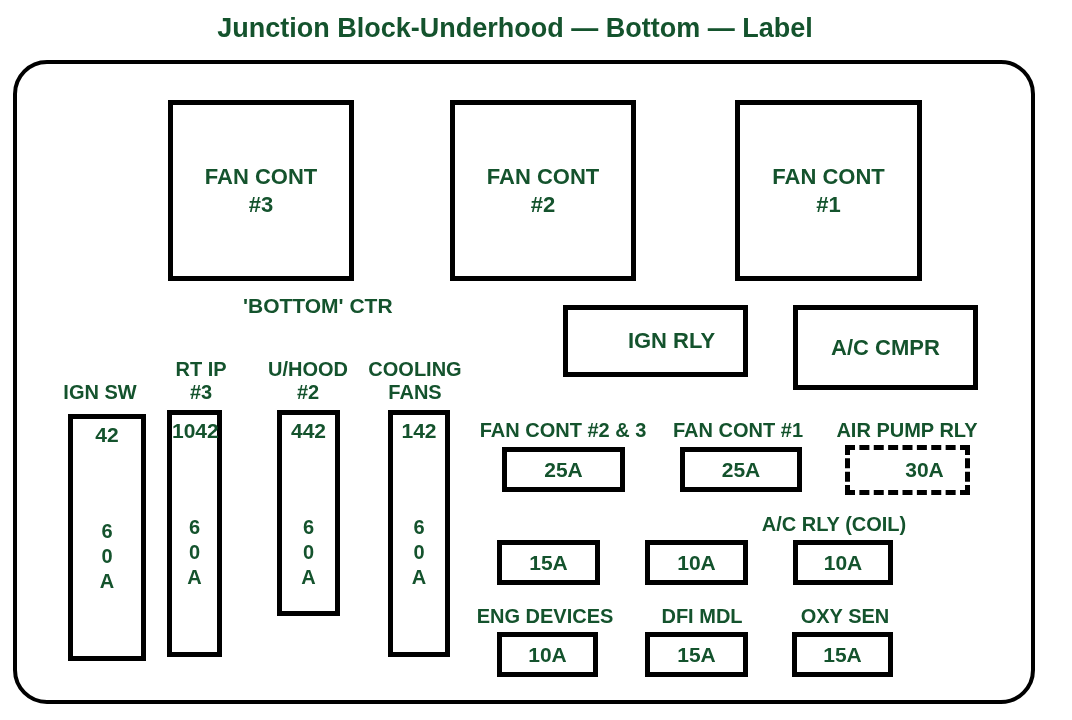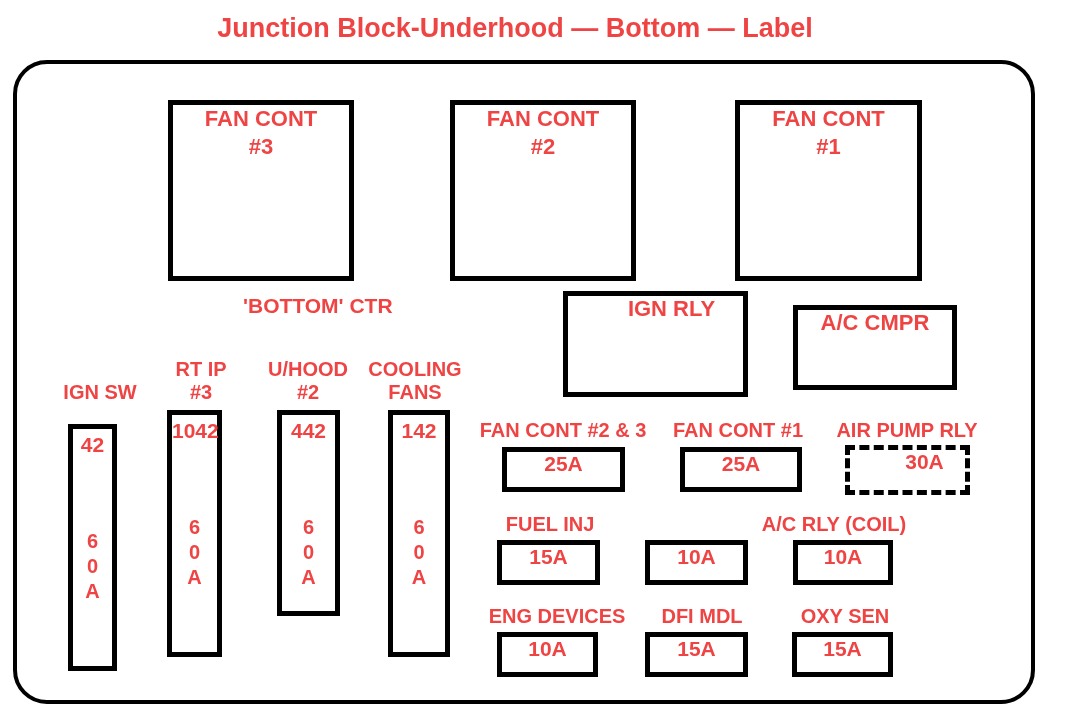--- a/index.html
+++ b/index.html
@@ -5,21 +5,21 @@
   html, body {
     margin: 0;
     padding: 0;
     background: #ffffff;
   }
   .canvas {
     position: relative;
     width: 1072px;
     height: 720px;
     background: #ffffff;
-    color: #ef4444;
+    color: #14532d;
     font-family: "Liberation Sans", "DejaVu Sans", sans-serif;
     font-weight: bold;
     overflow: hidden;
   }
   .title {
     position: absolute;
     left: 0;
     top: 13px;
     width: 1030px;
     text-align: center;
@@ -35,21 +35,21 @@
     height: 644px;
     border: 4px solid #000;
     border-radius: 34px;
     box-sizing: border-box;
   }
   .box {
     position: absolute;
     border: 5px solid #000;
     box-sizing: border-box;
     display: flex;
-    align-items: flex-start;
+    align-items: center;
     justify-content: center;
     text-align: center;
     background: #fff;
   }
   .block-label {
     font-size: 22px;
     line-height: 1.25;
     white-space: pre-line;
   }
   .relay-label {
@@ -112,36 +112,36 @@
     <span class="block-label">FAN CONT
 #2</span>
   </div>
   <div class="box" style="left:735px; top:100px; width:187px; height:181px;">
     <span class="block-label">FAN CONT
 #1</span>
   </div>
 
   <div class="floating-label nowrap" style="left:243px; top:294px; font-size:21px;">'BOTTOM' CTR</div>
 
-  <div class="box" style="left:563px; top:291px; width:185px; height:106px;padding-left:32px;">
+  <div class="box" style="left:563px; top:305px; width:185px; height:72px;padding-left:32px;">
     <span class="relay-label">IGN RLY</span>
   </div>
-  <div class="box" style="left:793px; top:305px; width:164px; height:85px;">
+  <div class="box" style="left:793px; top:305px; width:185px; height:85px;">
     <span class="relay-label">A/C CMPR</span>
   </div>
 
   <div class="floating-label" style="left:35px;  top:381px; width:130px;">IGN SW</div>
   <div class="floating-label" style="left:136px; top:358px; width:130px;">RT IP
 #3</div>
   <div class="floating-label" style="left:243px; top:358px; width:130px;">U/HOOD
 #2</div>
   <div class="floating-label" style="left:350px; top:358px; width:130px;">COOLING
 FANS</div>
 
-  <div class="maxi" style="left:68px; top:424px; width:49px; height:247px;">
+  <div class="maxi" style="left:68px; top:414px; width:78px; height:247px;">
     <div class="cavity">42</div>
     <div class="amps-v">6
 0
 A</div>
   </div>
   <div class="maxi" style="left:167px; top:410px; width:55px; height:247px;">
     <div class="cavity">1042</div>
     <div class="amps-v">6
 0
 A</div>
@@ -166,34 +166,33 @@
   <div class="box" style="left:502px; top:447px; width:123px; height:45px;">
     <span class="fuse-amp">25A</span>
   </div>
   <div class="box" style="left:680px; top:447px; width:122px; height:45px;">
     <span class="fuse-amp">25A</span>
   </div>
   <div class="box dashed" style="left:845px; top:445px; width:125px; height:50px;padding-left:34px;">
     <span class="fuse-amp">30A</span>
   </div>
 
-  <div class="floating-label nowrap" style="left:440px; top:513px; width:220px;">FUEL INJ</div>
   <div class="floating-label nowrap" style="left:724px; top:513px; width:220px;">A/C RLY (COIL)</div>
 
   <div class="box" style="left:497px; top:540px; width:103px; height:45px;">
     <span class="fuse-amp">15A</span>
   </div>
   <div class="box" style="left:645px; top:540px; width:103px; height:45px;">
     <span class="fuse-amp">10A</span>
   </div>
   <div class="box" style="left:793px; top:540px; width:100px; height:45px;">
     <span class="fuse-amp">10A</span>
   </div>
 
-  <div class="floating-label nowrap" style="left:447px; top:605px; width:220px;">ENG DEVICES</div>
+  <div class="floating-label nowrap" style="left:435px; top:605px; width:220px;">ENG DEVICES</div>
   <div class="floating-label nowrap" style="left:592px; top:605px; width:220px;">DFI MDL</div>
   <div class="floating-label nowrap" style="left:735px; top:605px; width:220px;">OXY SEN</div>
 
   <div class="box" style="left:497px; top:632px; width:101px; height:45px;">
     <span class="fuse-amp">10A</span>
   </div>
   <div class="box" style="left:645px; top:632px; width:103px; height:45px;">
     <span class="fuse-amp">15A</span>
   </div>
   <div class="box" style="left:792px; top:632px; width:101px; height:45px;">

